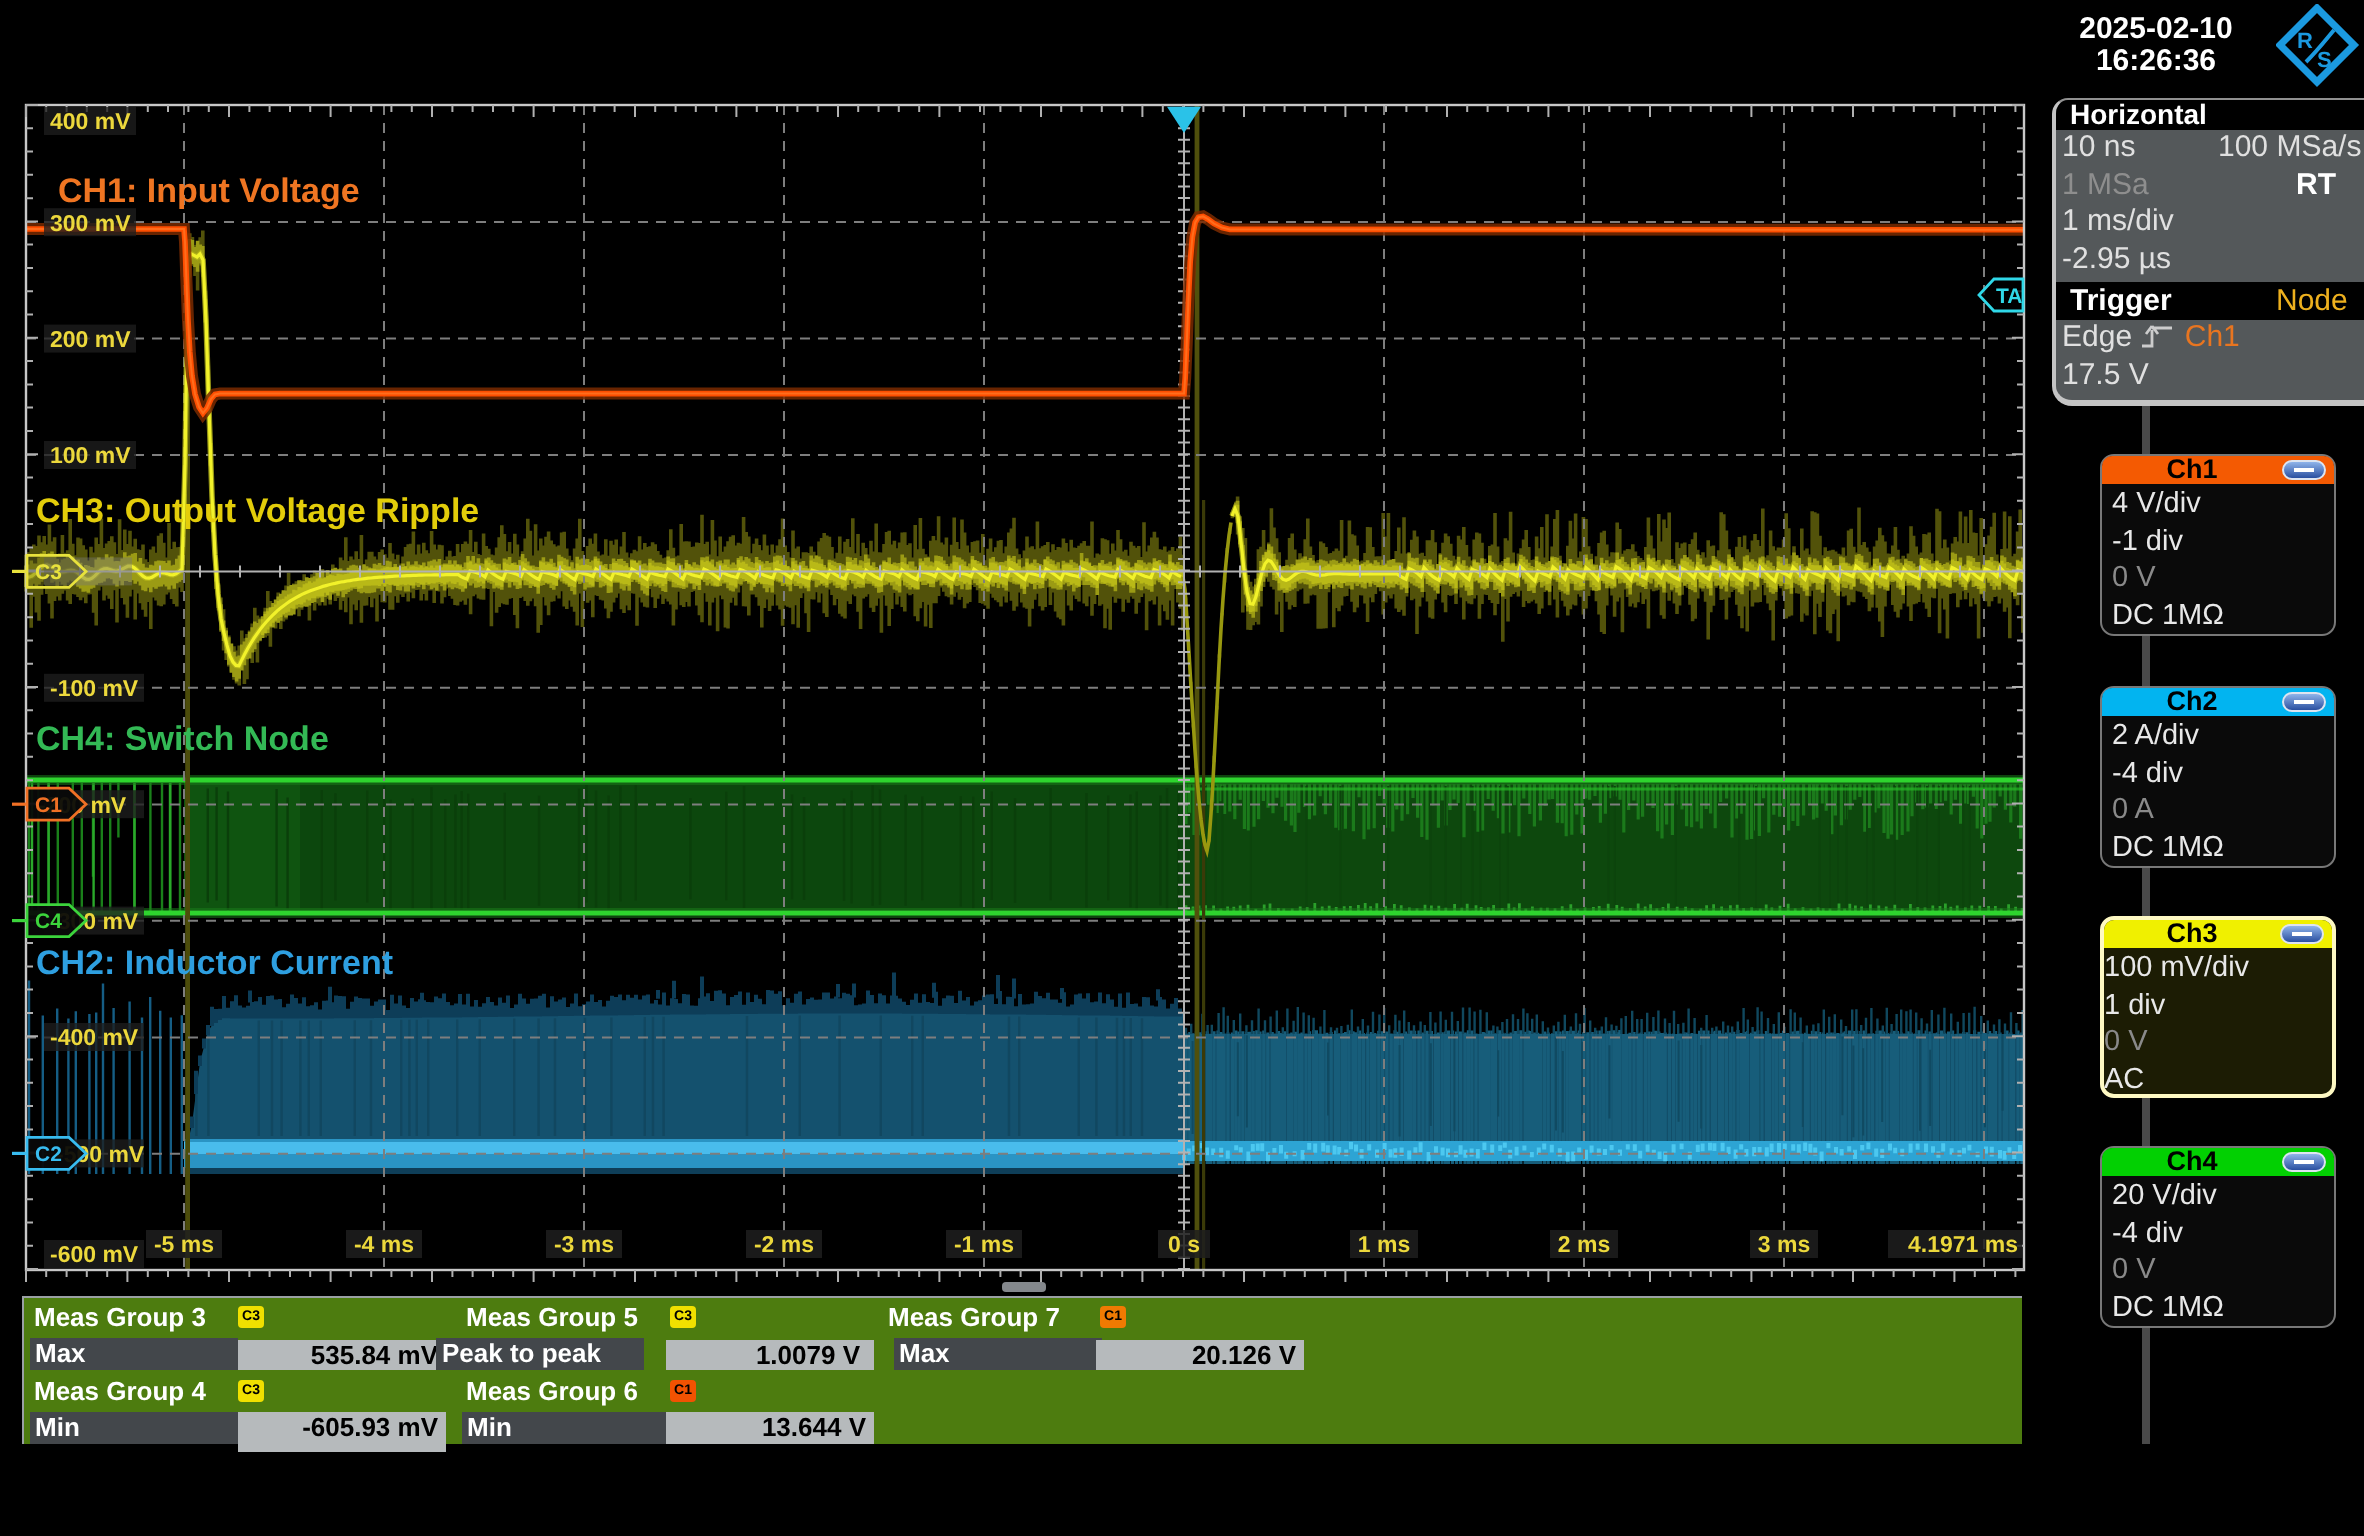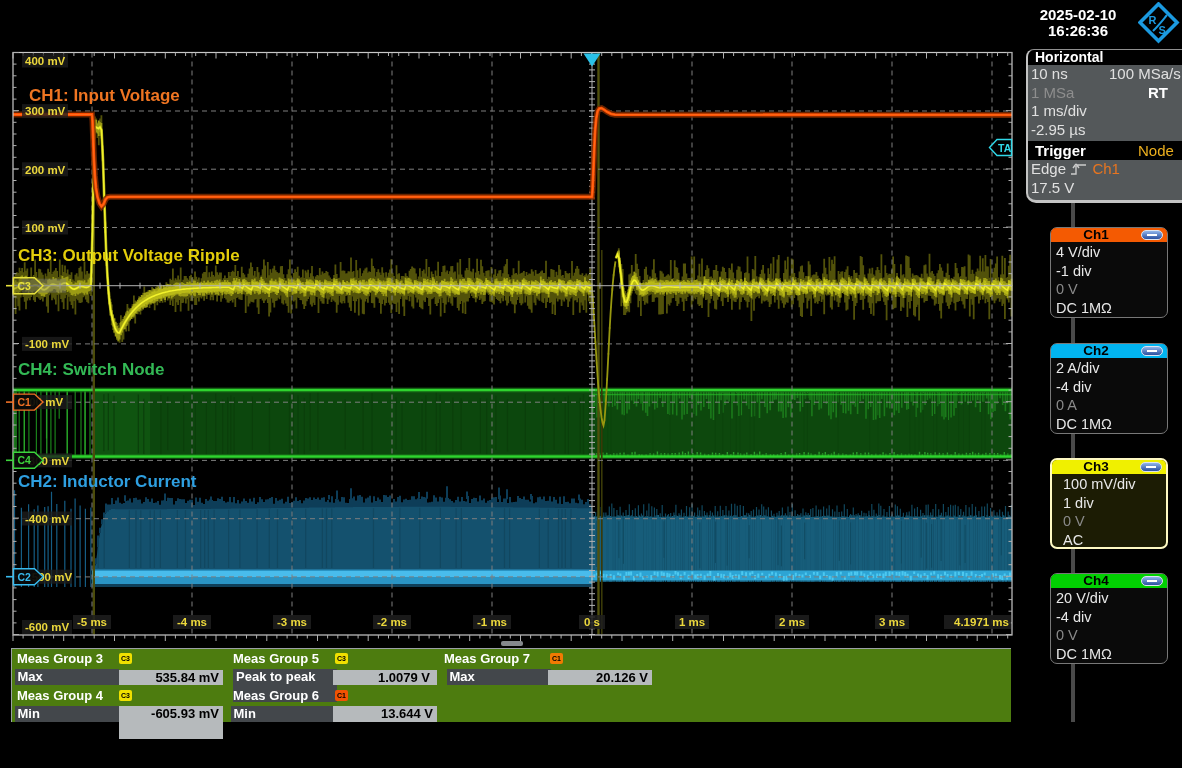--- a/index.html
+++ b/index.html
@@ -174,21 +174,21 @@
         <div style="color:#e8e8e8">2 A/div</div>
         <div style="color:#e8e8e8">-4 div</div>
         <div style="color:#8a8a8a">0 A</div>
         <div style="color:#e8e8e8">DC 1MΩ</div>
       </div>
 </div>
     <div style="position:absolute;left:1050px;top:458px;width:118px;height:91px;border:2px solid #fef9c3;border-radius:7px;background:#1c1c04;box-sizing:border-box">
 <div style="height:14px;background:#f0f000;border-radius:5px 5px 0 0;position:relative;text-align:center;font:bold 13.5px 'Liberation Sans',sans-serif;color:#000;line-height:14px;padding-right:26px;box-sizing:border-box">Ch3<span style="position:absolute;right:4px;top:1.5px;width:22px;height:10px;border-radius:5px;background:linear-gradient(#8fb4ea,#2a4fa0);border:1px solid #dde4f0;box-sizing:border-box">
           <span style="position:absolute;left:5px;top:3px;width:10px;height:2px;background:#fff"></span>
         </span></div>
-<div style="padding:1px 0 0 11px;font:14.5px 'Liberation Sans',sans-serif;line-height:18.6px;white-space:nowrap">
+<div style="padding:1px 0 0 0;font:14.5px 'Liberation Sans',sans-serif;line-height:18.6px;white-space:nowrap">
         <div style="color:#e8e8e8">100 mV/div</div>
         <div style="color:#e8e8e8">1 div</div>
         <div style="color:#8a8a8a">0 V</div>
         <div style="color:#e8e8e8">AC</div>
       </div>
 </div>
     <div style="position:absolute;left:1050px;top:573px;width:118px;height:91px;border:1px solid #787878;border-radius:7px;background:#0a0a0a;box-sizing:border-box">
 <div style="height:14px;background:#02d002;border-radius:5px 5px 0 0;position:relative;text-align:center;font:bold 13.5px 'Liberation Sans',sans-serif;color:#000;line-height:14px;padding-right:26px;box-sizing:border-box">Ch4<span style="position:absolute;right:4px;top:1.5px;width:22px;height:10px;border-radius:5px;background:linear-gradient(#8fb4ea,#2a4fa0);border:1px solid #dde4f0;box-sizing:border-box">
           <span style="position:absolute;left:5px;top:3px;width:10px;height:2px;background:#fff"></span>
         </span></div>
@@ -204,25 +204,25 @@
 
 <div style="position:absolute;left:11px;top:648px;width:1000px;height:74px;background:#4d7c0f;border-top:1px solid #9aa0a4;border-left:1px solid #9aa0a4;box-sizing:border-box">
 <div style="position:absolute;left:5px;top:2px;color:#fff;font:bold 13px 'Liberation Sans',sans-serif">Meas Group 3</div>
       <div style="position:absolute;left:107px;top:4px;width:13px;height:11px;background:#f0e000;border-radius:2px;color:#000;font:bold 7px 'Liberation Sans',sans-serif;text-align:center;line-height:11px">C3</div>
       <div style="position:absolute;left:221px;top:2px;color:#fff;font:bold 13px 'Liberation Sans',sans-serif">Meas Group 5</div>
       <div style="position:absolute;left:323px;top:4px;width:13px;height:11px;background:#f0e000;border-radius:2px;color:#000;font:bold 7px 'Liberation Sans',sans-serif;text-align:center;line-height:11px">C3</div>
       <div style="position:absolute;left:432px;top:2px;color:#fff;font:bold 13px 'Liberation Sans',sans-serif">Meas Group 7</div>
       <div style="position:absolute;left:538px;top:4px;width:13px;height:11px;background:#f07a02;border-radius:2px;color:#000;font:bold 7px 'Liberation Sans',sans-serif;text-align:center;line-height:11px">C1</div>
       <div style="position:absolute;left:2.5px;top:20px;width:104px;height:16px;background:#43474b;color:#fff;font:bold 13px 'Liberation Sans',sans-serif;line-height:16px;padding-left:3px;box-sizing:border-box">Max</div>
       <div style="position:absolute;left:107px;top:20.5px;width:104px;height:15.5px;background:#b6babc;color:#000;font:bold 13px 'Liberation Sans',sans-serif;line-height:15.5px;text-align:right;padding-right:4px;box-sizing:border-box">535.84 mV</div>
-      <div style="position:absolute;left:221px;top:20px;width:104px;height:33px;background:#43474b;color:#fff;font:bold 13px 'Liberation Sans',sans-serif;line-height:16px;padding-left:3px;box-sizing:border-box">Peak to peak</div>
+      <div style="position:absolute;left:206px;top:20px;width:104px;height:16px;background:#43474b;color:#fff;font:bold 13px 'Liberation Sans',sans-serif;line-height:16px;padding-left:3px;box-sizing:border-box">Peak to peak</div>
       <div style="position:absolute;left:321px;top:20.5px;width:104px;height:15.5px;background:#b6babc;color:#000;font:bold 13px 'Liberation Sans',sans-serif;line-height:15.5px;text-align:right;padding-right:7px;box-sizing:border-box">1.0079 V</div>
       <div style="position:absolute;left:434.5px;top:20px;width:104px;height:16px;background:#43474b;color:#fff;font:bold 13px 'Liberation Sans',sans-serif;line-height:16px;padding-left:3px;box-sizing:border-box">Max</div>
       <div style="position:absolute;left:536px;top:20.5px;width:104px;height:15.5px;background:#b6babc;color:#000;font:bold 13px 'Liberation Sans',sans-serif;line-height:15.5px;text-align:right;padding-right:4px;box-sizing:border-box">20.126 V</div>
       <div style="position:absolute;left:5px;top:39px;color:#fff;font:bold 13px 'Liberation Sans',sans-serif">Meas Group 4</div>
       <div style="position:absolute;left:107px;top:41px;width:13px;height:11px;background:#f0e000;border-radius:2px;color:#000;font:bold 7px 'Liberation Sans',sans-serif;text-align:center;line-height:11px">C3</div>
       <div style="position:absolute;left:221px;top:39px;color:#fff;font:bold 13px 'Liberation Sans',sans-serif">Meas Group 6</div>
       <div style="position:absolute;left:323px;top:41px;width:13px;height:11px;background:#f25202;border-radius:2px;color:#000;font:bold 7px 'Liberation Sans',sans-serif;text-align:center;line-height:11px">C1</div>
       <div style="position:absolute;left:2.5px;top:57px;width:104px;height:16px;background:#43474b;color:#fff;font:bold 13px 'Liberation Sans',sans-serif;line-height:16px;padding-left:3px;box-sizing:border-box">Min</div>
-      <div style="position:absolute;left:107px;top:57px;width:104px;height:33px;background:#b6babc;color:#000;font:bold 13px 'Liberation Sans',sans-serif;line-height:15.5px;text-align:right;padding-right:4px;box-sizing:border-box">-605.93 mV</div>
+      <div style="position:absolute;left:107px;top:57px;width:104px;height:20px;background:#b6babc;color:#000;font:bold 13px 'Liberation Sans',sans-serif;line-height:15.5px;text-align:right;padding-right:4px;box-sizing:border-box">-605.93 mV</div>
       <div style="position:absolute;left:218.5px;top:57px;width:104px;height:16px;background:#43474b;color:#fff;font:bold 13px 'Liberation Sans',sans-serif;line-height:16px;padding-left:3px;box-sizing:border-box">Min</div>
       <div style="position:absolute;left:321px;top:57px;width:104px;height:15.5px;background:#b6babc;color:#000;font:bold 13px 'Liberation Sans',sans-serif;line-height:15.5px;text-align:right;padding-right:4px;box-sizing:border-box">13.644 V</div>
 </div>
 </div>
 </body></html>

